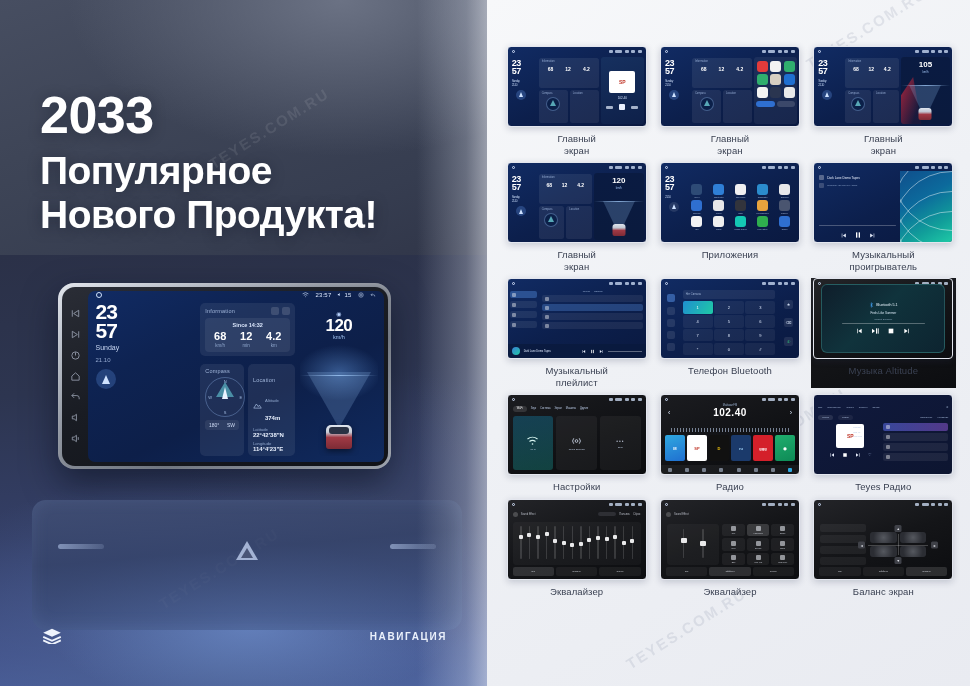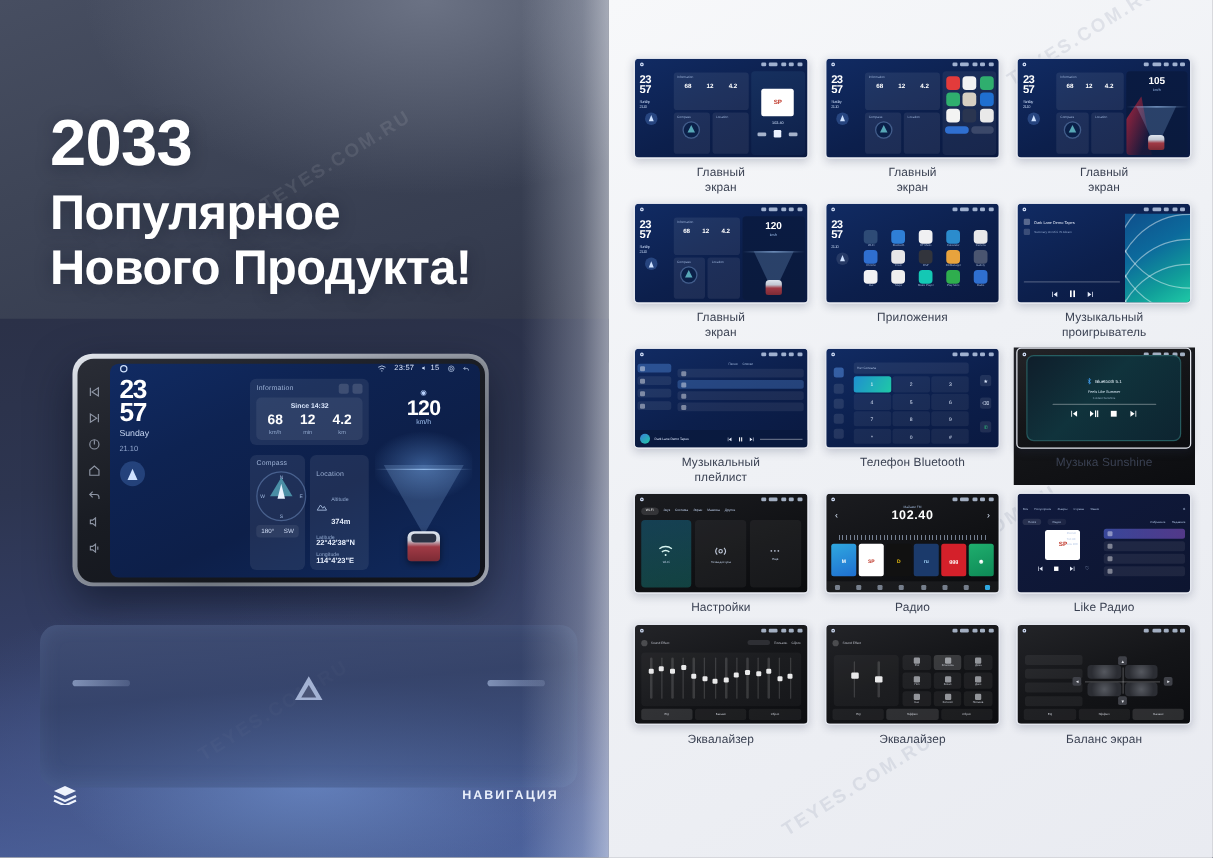--- a/index.html
+++ b/index.html
@@ -1125,21 +1125,21 @@
               <svg width="8" height="8" viewBox="0 0 24 24" fill="#fff">
                     <rect x="5" y="5" width="14" height="14"></rect>
                   </svg>
               <svg width="8" height="8" viewBox="0 0 24 24" fill="#fff">
                     <path d="M16 5v14h2V5zM4 5l10 7-10 7z"></path>
                   </svg>
             </div>
           </div>
         </div>
           </div>
-        <div class="cap"><span>Музыка Sunshine</span></div>
+        <div class="cap"><span>Музыка Altitude</span></div>
       </div>
 
       <div class="cell">
         <div class="shot sb-blk2">
             <div class="shot-in">
           <div class="s-status">
                 <span class="s-dot"></span>
                 <span class="sp"></span>
                 <span class="s-ic"></span>
                 <span class="s-ic" style="width:7px"></span>
@@ -1269,21 +1269,21 @@
                 </div>
             <div class="tr-row">
                   <span class="ply-sq"></span>
                 </div>
             <div class="tr-row">
                   <span class="ply-sq"></span>
                 </div>
           </div>
         </div>
           </div>
-        <div class="cap"><span>Like Радио</span></div>
+        <div class="cap"><span>Teyes Радио</span></div>
       </div>
 
       <div class="cell">
         <div class="shot sb-black">
             <div class="shot-in">
           <div class="s-status">
                 <span class="s-dot"></span>
                 <span class="sp"></span>
                 <span class="s-ic"></span>
                 <span class="s-ic" style="width:7px"></span>

